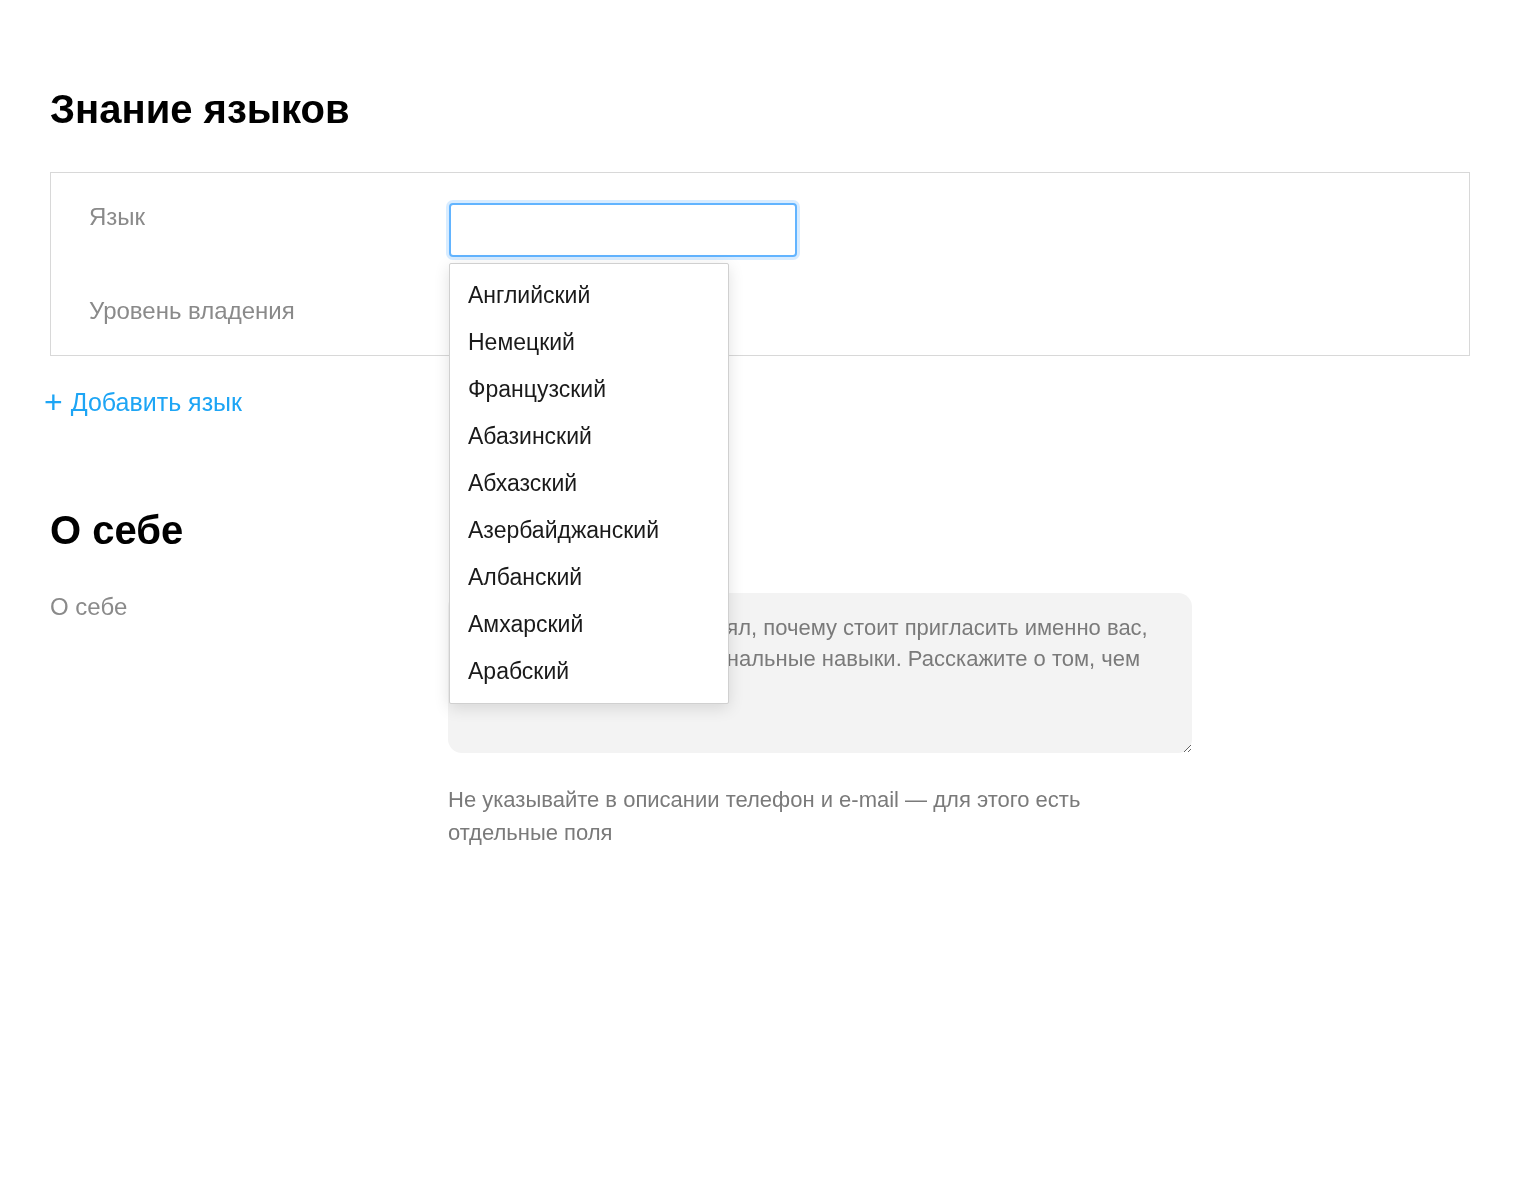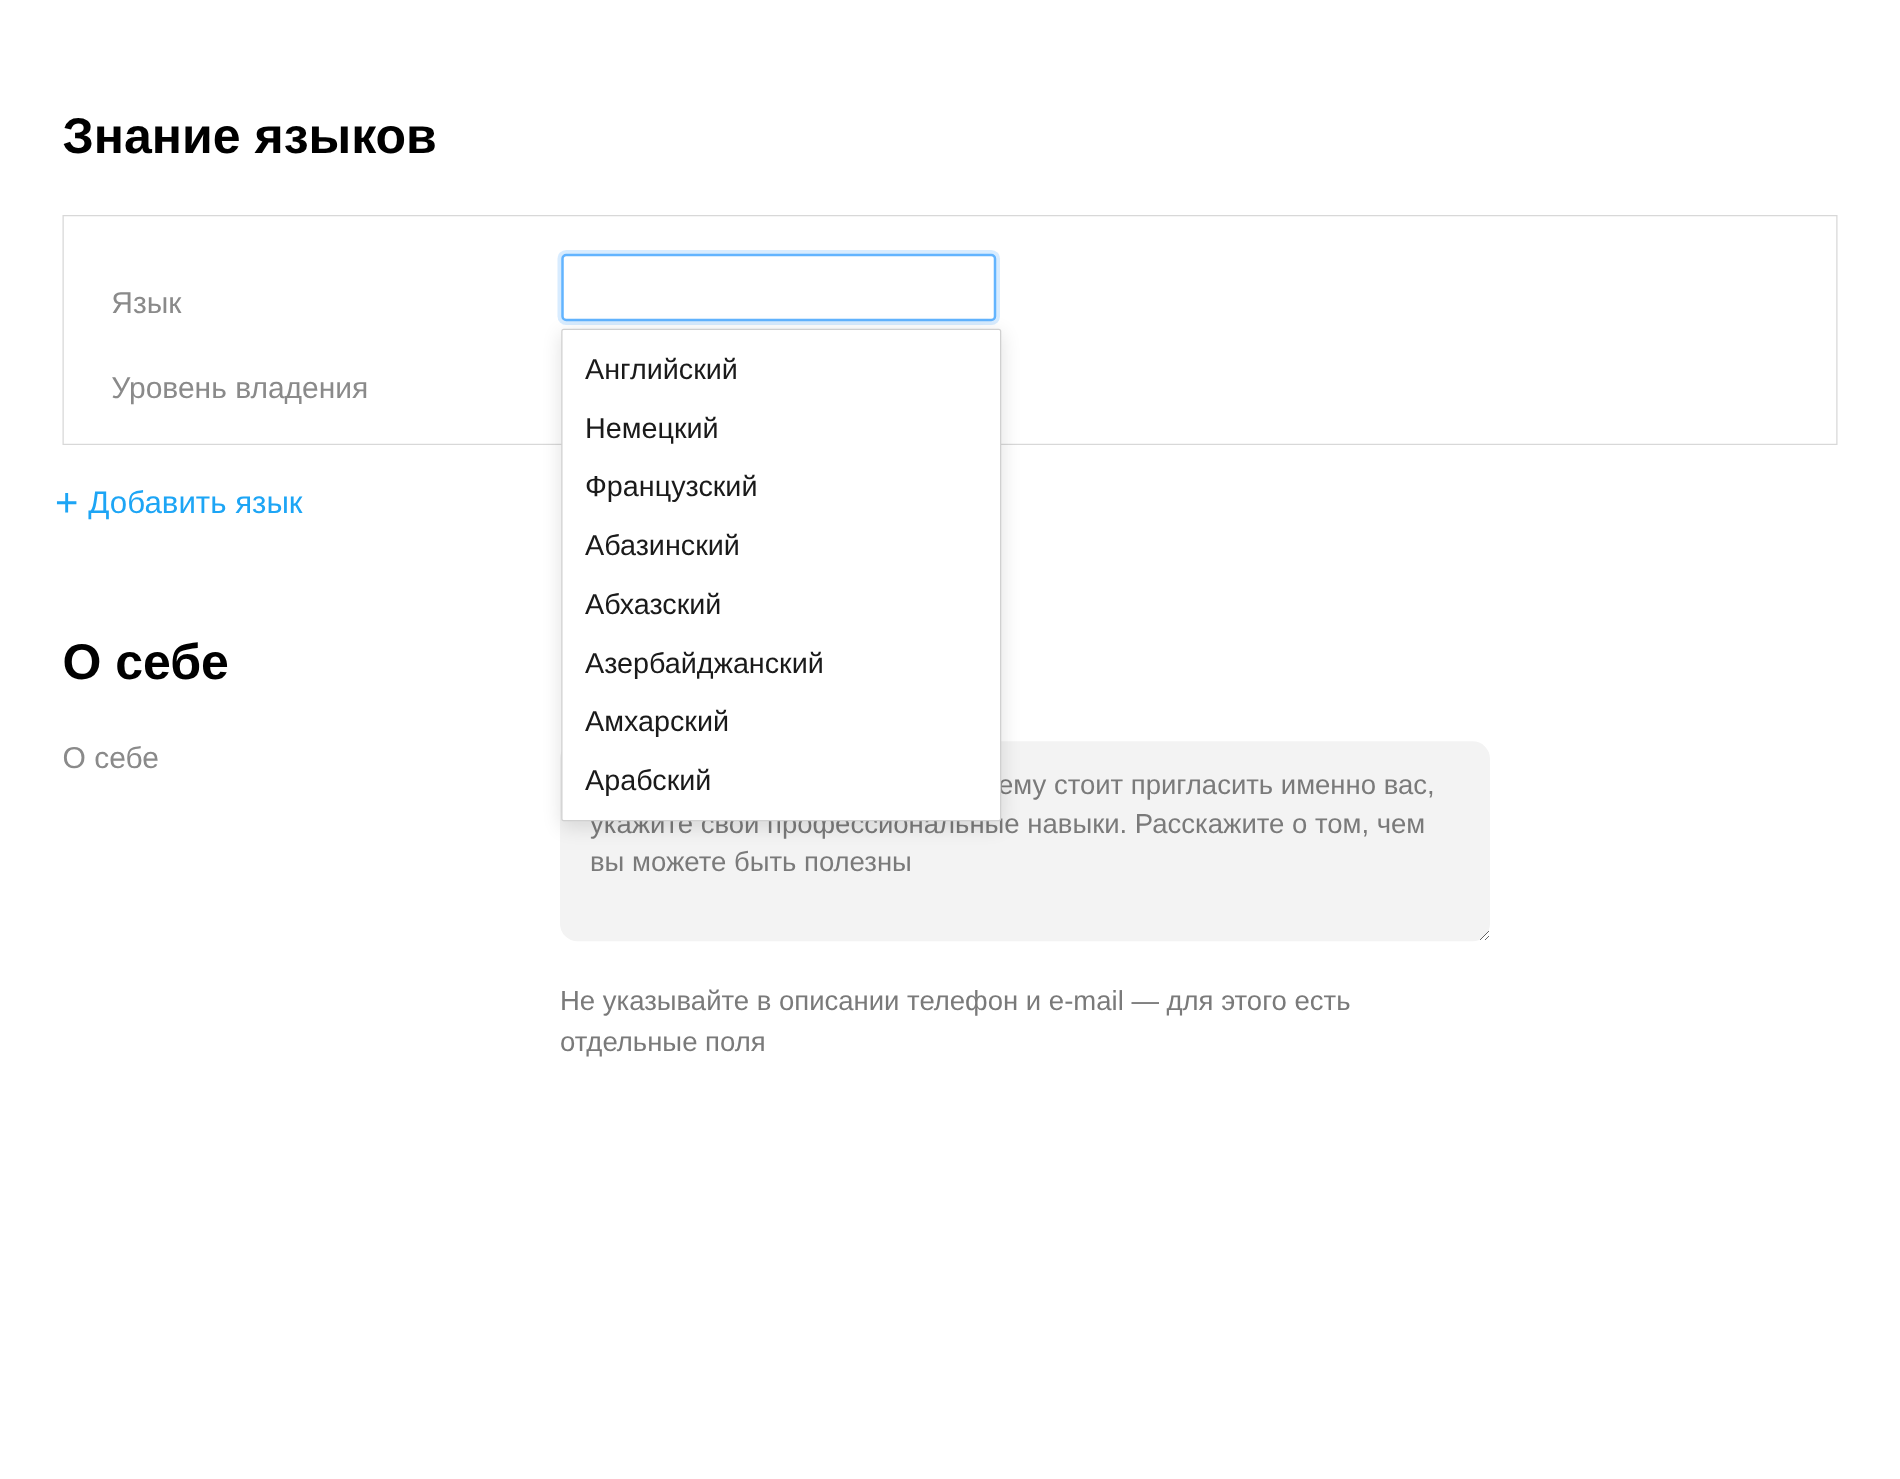--- a/index.html
+++ b/index.html
@@ -21,21 +21,21 @@
       margin-top: 37px;
     }
     .language-box {
       border: 1px solid #d8d8d8;
       padding: 30px 38px;
       margin-bottom: 30px;
       position: relative;
     }
     .field-row {
       display: flex;
-      align-items: flex-end;
+      align-items: flex-start;
       margin-bottom: 40px;
       position: relative;
     }
     .field-row:last-child {
       margin-bottom: 0;
     }
     .field-label {
       width: 360px;
       font-size: 24px;
       color: #8a8a8a;
@@ -51,21 +51,21 @@
       border-radius: 4px;
       padding: 0 12px;
       font-size: 22px;
       outline: none;
       box-shadow: 0 0 0 3px rgba(98,180,255,0.25);
     }
     .dropdown {
       position: absolute;
       top: 60px;
       left: 0;
-      width: 352px;
+      width: 280px;
       background: #fff;
       border: 1px solid #d0d0d0;
       border-radius: 2px;
       box-shadow: 0 4px 16px rgba(0,0,0,0.12);
       z-index: 10;
       padding: 8px 0;
     }
     .dropdown-item {
       padding: 10px 18px;
       font-size: 23px;
@@ -149,20 +149,21 @@
     <div class="field-label">Язык</div>
     <div class="language-input-wrap">
       <input type="text" class="language-input" value="" style="">
       <div class="dropdown">
         <div class="dropdown-item">Английский</div>
         <div class="dropdown-item">Немецкий</div>
         <div class="dropdown-item">Французский</div>
         <div class="dropdown-item">Абазинский</div>
         <div class="dropdown-item">Абхазский</div>
         <div class="dropdown-item">Азербайджанский</div>
+        <div class="dropdown-item">Албанский</div>
         <div class="dropdown-item">Амхарский</div>
         <div class="dropdown-item">Арабский</div>
       </div>
     </div>
   </div>
   <div class="field-row">
     <div class="field-label">Уровень владения</div>
   </div>
 </div>
 

